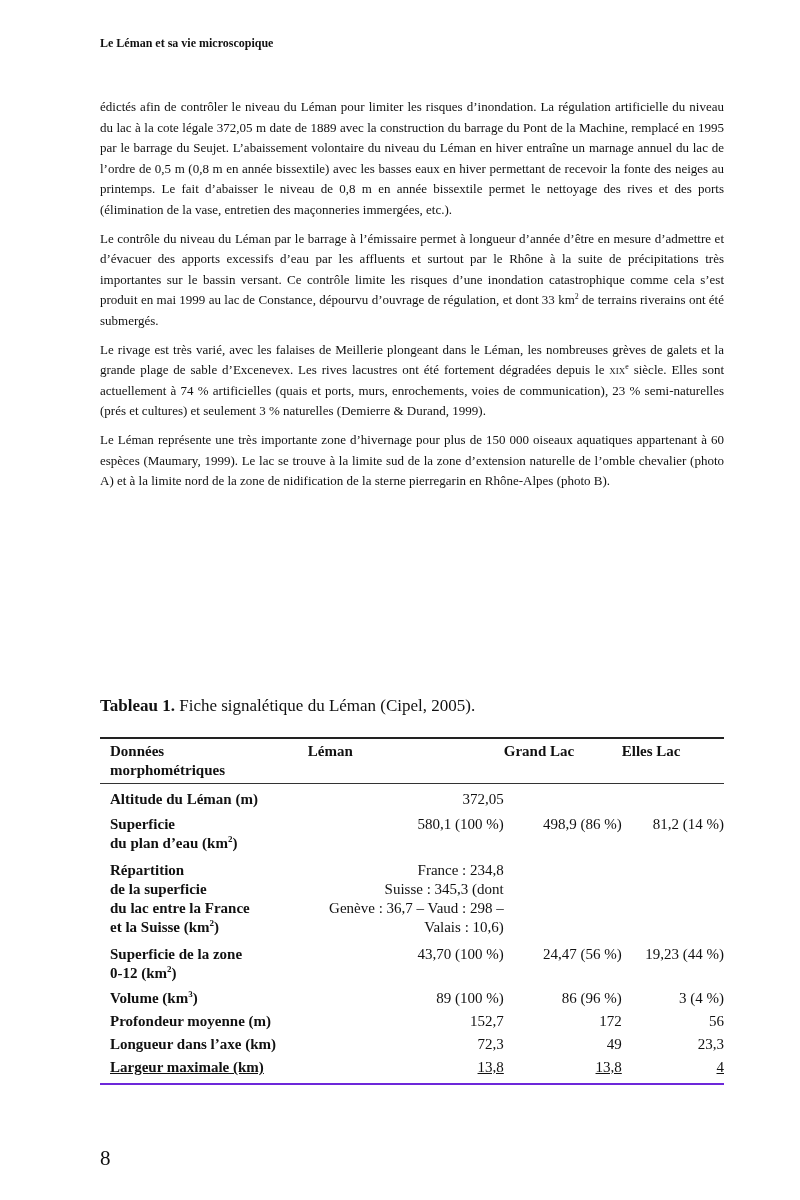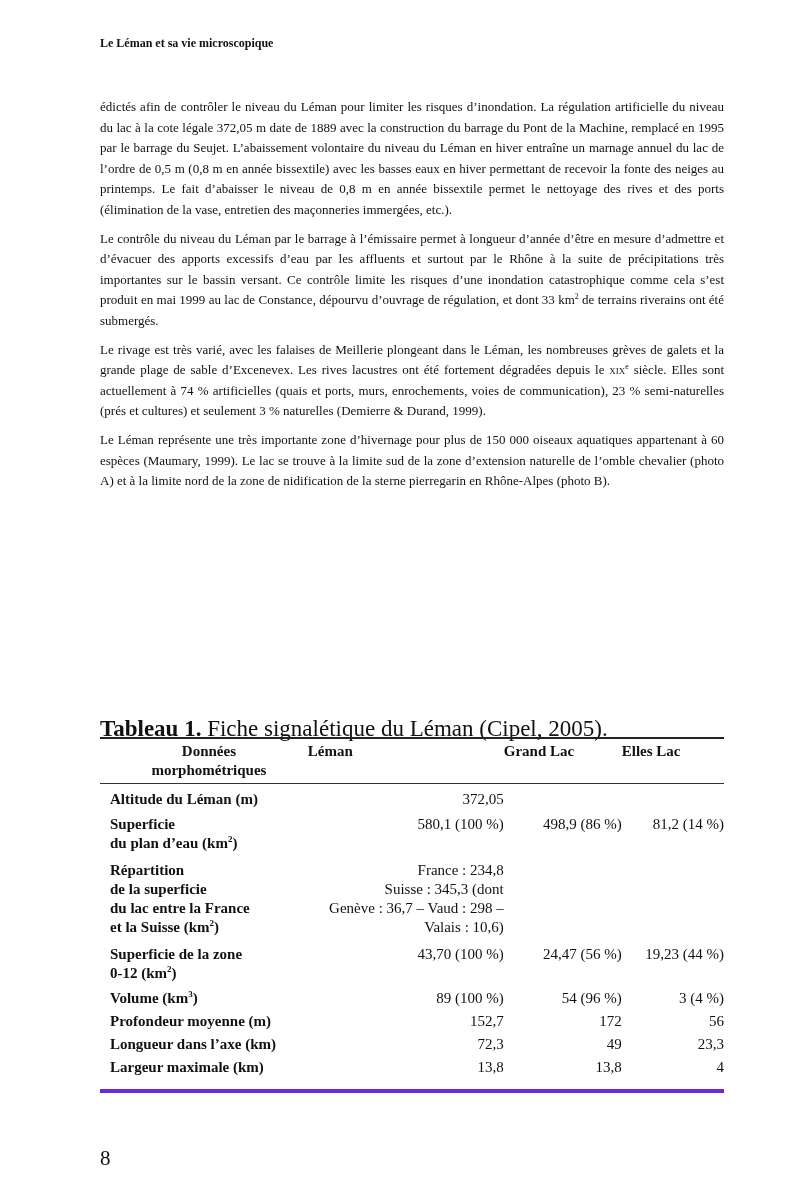--- a/index.html
+++ b/index.html
@@ -14,41 +14,41 @@
   .body-text {
     position: absolute; left: 100px; top: 97px; width: 624px;
     font-size: 13px; line-height: 20.6px; text-align: justify;
   }
   .body-text p { margin: 0 0 8px 0; }
   .body-text p:last-child { margin-bottom: 16px; }
   .smallcaps { font-variant: small-caps; font-size: 0.95em; }
   sup { font-size: 0.6em; line-height: 0; vertical-align: super; }
 
   .table-caption {
-    position: absolute; left: 100px; top: 716px; font-size: 23px;
+    position: absolute; left: 100px; top: 696px; font-size: 17px;
   }
   .table-caption b { font-weight: bold; }
 
   table.data-table {
     position: absolute; left: 100px; top: 737px; width: 624px;
     border-collapse: collapse; font-size: 15px; line-height: 19px;
   }
   table.data-table thead tr th {
-    font-weight: bold; text-align: center; vertical-align: top;
+    font-weight: bold; text-align: left; vertical-align: top;
     padding: 3px 0 3px 10px;
     border-top: 2px solid #222; border-bottom: 1.5px solid #333;
   }
   table.data-table thead th.c { text-align: left; padding-left: 0; }
   table.data-table td {
     vertical-align: top; padding: 2px 0 2px 0;
   }
   table.data-table td.lbl { font-weight: bold; padding-left: 10px; width: 200px; }
   table.data-table td.c { text-align: right; }
   table.data-table tbody tr:first-child td { padding-top: 6px; }
-  table.data-table tbody tr:last-child td { border-bottom: 4px solid #6d28d9; padding-bottom: 12px; }
+  table.data-table tbody tr:last-child td { border-bottom: 2px solid #6d28d9; padding-bottom: 6px; text-decoration: underline; }
   table.data-table tr.tall td { padding-top: 4px; padding-bottom: 4px; }
   .col-leman { width: 200px; }
   .col-grand { width: 120px; }
   .col-petit { width: 104px; }
 
   .page-number {
     position: absolute; left: 100px; top: 1146px; font-size: 21px;
   }
 </style>
 </head>
@@ -95,21 +95,21 @@
     </tr>
     <tr class="tall">
       <td class="lbl"><span>Superficie de la zone</span><br><span>0-12 (km</span><sup>2</sup><span>)</span></td>
       <td class="c">43,70 (100 %)</td>
       <td class="c">24,47 (56 %)</td>
       <td class="c">19,23 (44 %)</td>
     </tr>
     <tr>
       <td class="lbl"><span>Volume (km</span><sup>3</sup><span>)</span></td>
       <td class="c">89 (100 %)</td>
-      <td class="c">54 (96 %)</td>
+      <td class="c">86 (96 %)</td>
       <td class="c">3 (4 %)</td>
     </tr>
     <tr>
       <td class="lbl">Profondeur moyenne (m)</td>
       <td class="c">152,7</td>
       <td class="c">172</td>
       <td class="c">56</td>
     </tr>
     <tr>
       <td class="lbl">Longueur dans l’axe (km)</td>

